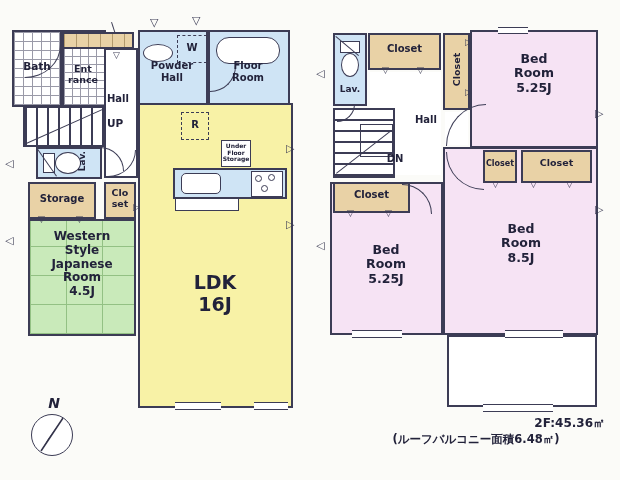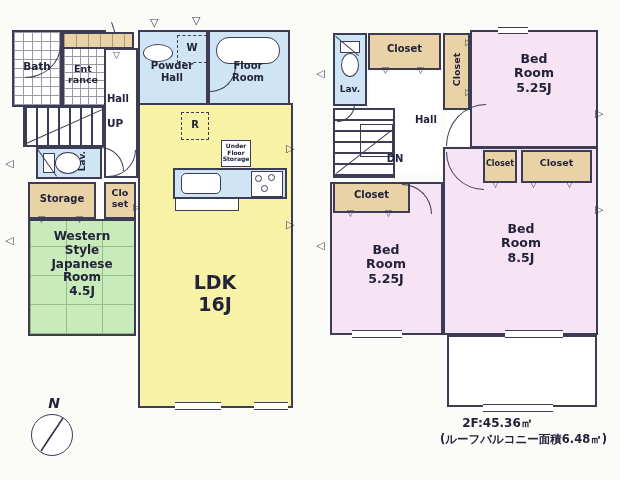--- a/index.html
+++ b/index.html
@@ -175,22 +175,22 @@
   <span class="lbl" style="left:380px;top:153px;width:30px">DN</span>
   <span class="lbl" style="left:333px;top:189px;width:77px">Closet</span>
   <span class="lbl" style="left:483px;top:159px;width:34px;font-size:8px">Closet</span>
   <span class="lbl" style="left:521px;top:158px;width:71px;font-size:9.5px">Closet</span>
   <span class="lbl" style="left:332px;top:243px;width:108px;font-size:12.5px">Bed
 Room
 5.25J</span>
   <span class="lbl" style="left:455px;top:222px;width:132px;font-size:12.5px">Bed
 Room
 8.5J</span>
-  <span class="lbl" style="left:390px;top:417px;width:215px;font-size:12px;text-align:center;font-weight:700">2F:45.36㎡</span>
-  <span class="lbl" style="left:345px;top:433px;width:262px;font-size:11.5px;text-align:right;font-weight:700">(ルーフバルコニー面積6.48㎡)</span>
+  <span class="lbl" style="left:390px;top:417px;width:215px;font-size:12px;text-align:right;font-weight:700">2F:45.36㎡</span>
+  <span class="lbl" style="left:345px;top:433px;width:262px;font-size:11.5px;text-align:center;font-weight:700">(ルーフバルコニー面積6.48㎡)</span>
 
   <span class="m" style="left:316px;top:68px">◁</span>
   <span class="m" style="left:316px;top:240px">◁</span>
   <span class="m" style="left:595px;top:108px">▷</span>
   <span class="m" style="left:595px;top:204px">▷</span>
   <span class="m s" style="left:382px;top:66px">▽</span>
   <span class="m s" style="left:417px;top:66px">▽</span>
   <span class="m s" style="left:465px;top:38px">▷</span>
   <span class="m s" style="left:465px;top:88px">▷</span>
   <span class="m s" style="left:347px;top:209px">▽</span>

